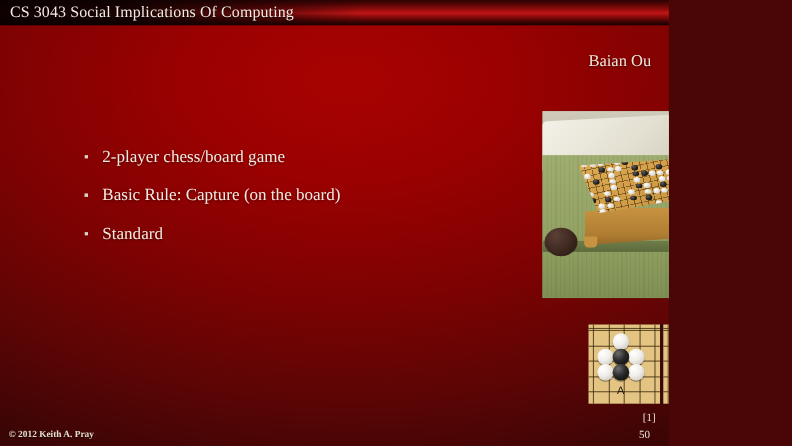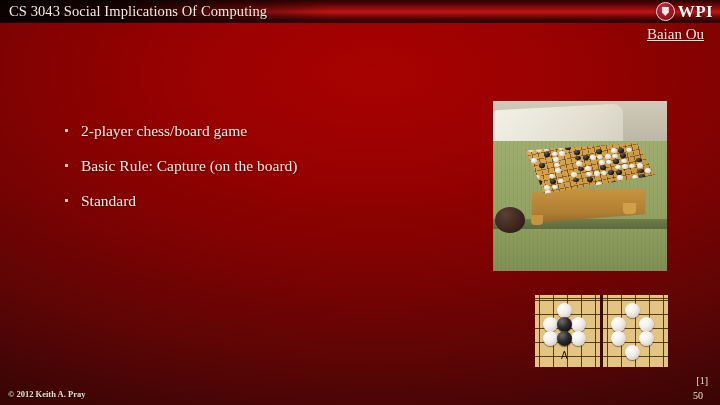--- a/index.html
+++ b/index.html
@@ -2,21 +2,21 @@
 <html><head>
 <meta charset="utf-8">
 <style>
   html,body{margin:0;padding:0;}
   body{
     width:720px;height:405px;overflow:hidden;
     font-family:"Liberation Serif", serif;
     background:#4a0606;
   }
   .slide{
-    position:relative;width:720px;height:405px;overflow:hidden;
+    position:relative;width:608px;height:405px;overflow:hidden;
     background:
       radial-gradient(115% 105% at 52% 18%, #a80202 0%, #9a0101 22%, #7e0202 46%, #5c0505 68%, #3d0505 86%, #2e0404 100%);
   }
   
   .header{
     position:absolute;left:0;top:0;width:720px;height:23px;
     background:linear-gradient(to bottom,
       #2a0202 0%, #4d0404 14%, #9b0d0d 40%, #c21616 52%, #8a0a0a 66%, #3d0303 86%, #180101 100%);
     overflow:hidden;
   }
@@ -43,33 +43,33 @@
   .wpi-shield{
     width:7px;height:9px;background:#f2eae2;
     clip-path:polygon(0% 0%,100% 0%,100% 58%,50% 100%,0% 58%);
   }
   .wpi-text{
     font-size:17px;font-weight:bold;color:#ffffff;letter-spacing:.4px;
     line-height:21px;text-shadow:0 1px 1px rgba(0,0,0,.6);
   }
   
   .author{
-    position:absolute;right:16px;top:26px;
-    font-size:15px;color:#f0e6da;text-shadow:0 1px 2px rgba(0,0,0,.55);text-decoration:underline;
+    position:absolute;right:16px;top:48px;
+    font-size:15px;color:#f0e6da;text-shadow:0 1px 2px rgba(0,0,0,.55);
   }
   
   .slide-title{
     position:absolute;left:58px;top:46px;
     font-size:28px;color:#faf4ec;letter-spacing:.6px;
     text-shadow:0 1px 3px rgba(0,0,0,.45);
   }
   
   .bullets{
     position:absolute;left:58px;top:118px;width:400px;
-    list-style:none;margin:4px;padding:0;
+    list-style:none;margin:16px;padding:0;
   }
   .bullet{
     position:relative;padding-left:19px;margin-bottom:17px;
     font-size:15.5px;color:#f4ece2;line-height:1.16;
     text-shadow:0 1px 2px rgba(0,0,0,.45);
   }
   .bullet .dot{
     position:absolute;left:3px;top:7px;width:3px;height:3px;
     background:#d9cfc2;
   }

